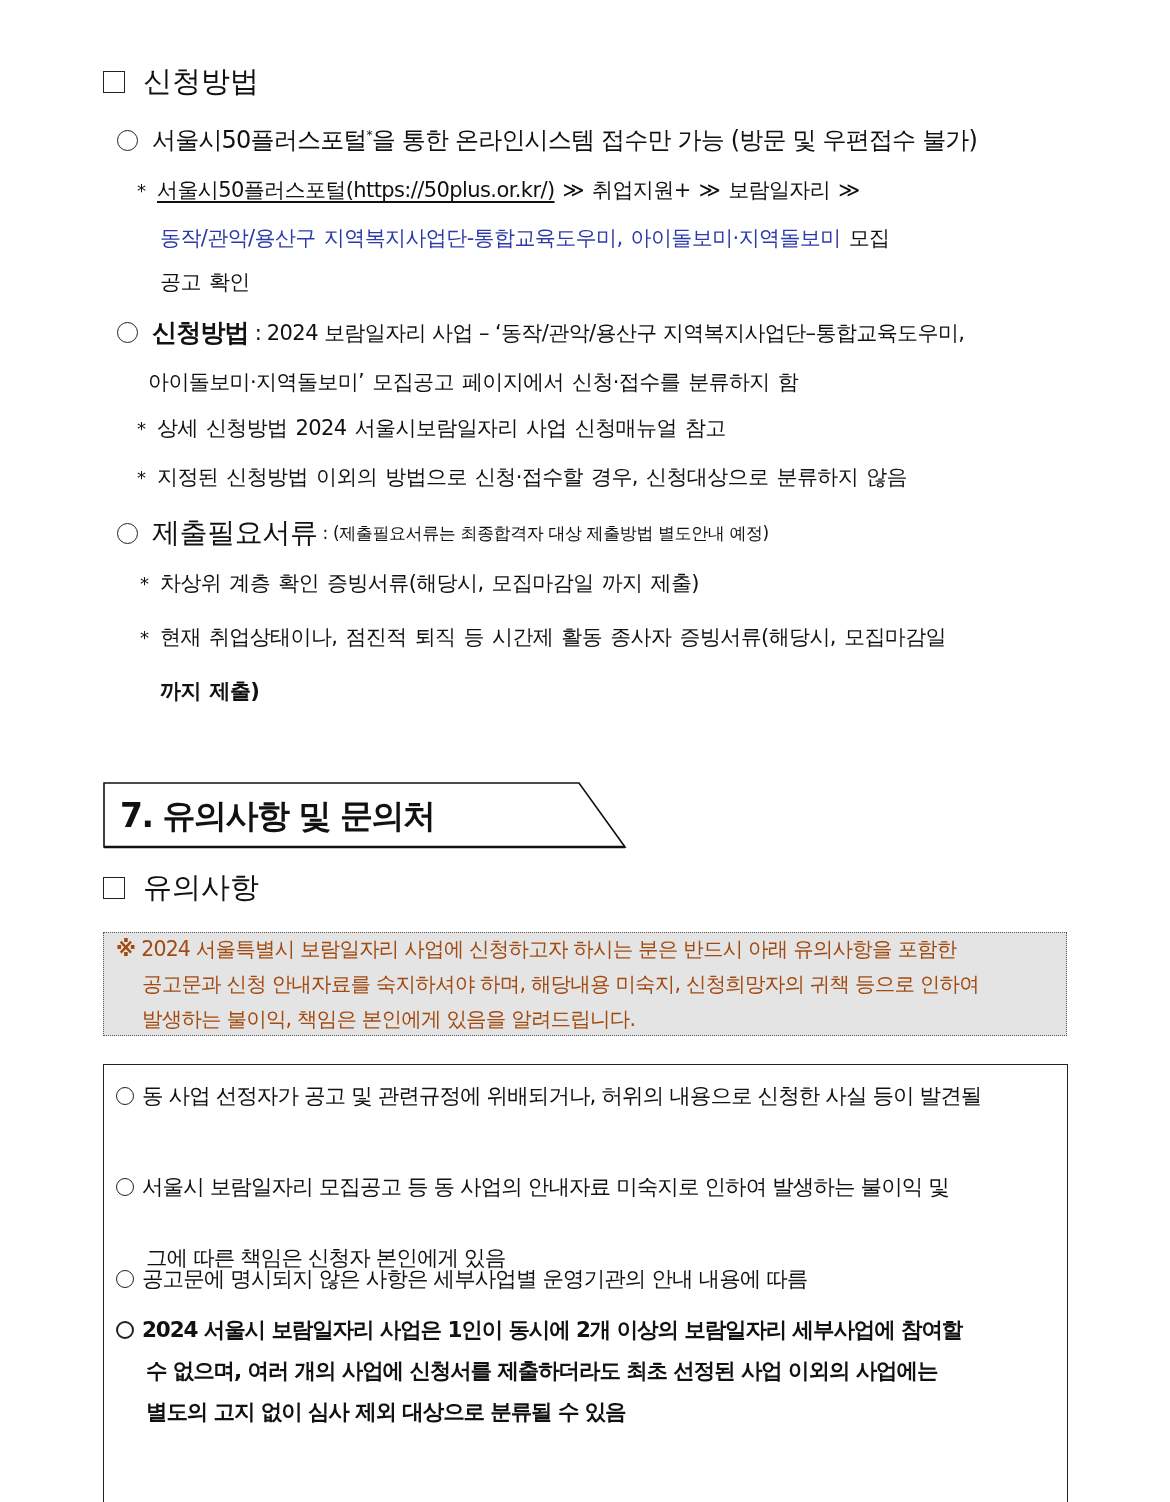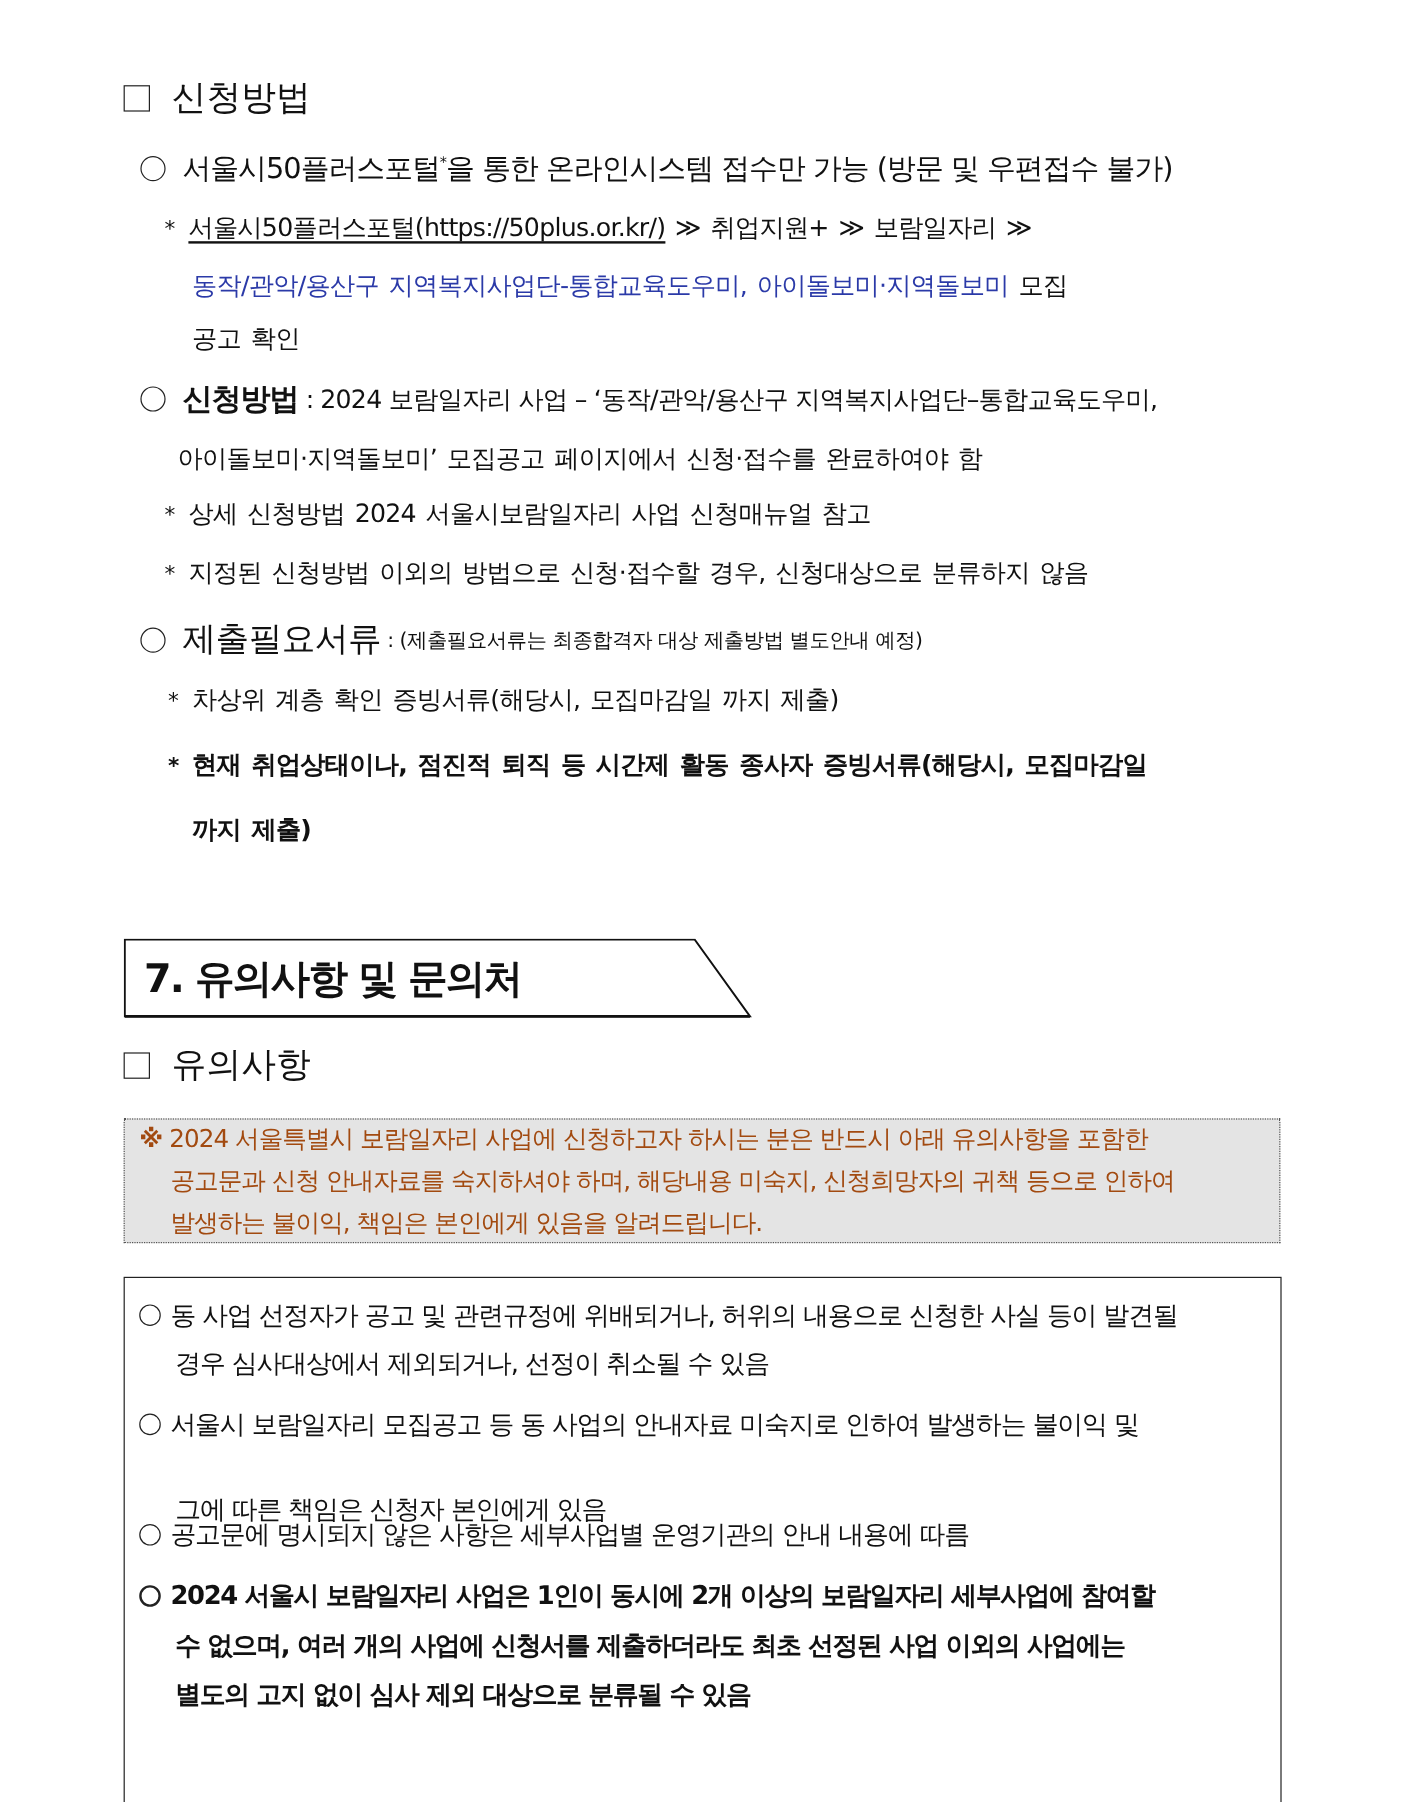--- a/index.html
+++ b/index.html
@@ -157,37 +157,37 @@
   <span class="blue">동작/관악/용산구 지역복지사업단-통합교육도우미, 아이돌보미·지역돌보미</span><span> 모집</span>
 </div>
 <div class="abs sub-line" style="left:160px; top:268px;">공고 확인</div>
 
 <div class="abs circle-line" style="left:117px; top:316px;">
   <span class="circle"></span>
   <span class="bold" style="font-size:25px;">신청방법</span>
   <span style="font-size:21px; white-space:pre;"> : </span>
   <span style="font-size:21px; letter-spacing:-0.6px;">2024 보람일자리 사업 – ‘동작/관악/용산구 지역복지사업단–통합교육도우미,</span>
 </div>
-<div class="abs sub-line" style="left:148px; top:368px;">아이돌보미·지역돌보미’ 모집공고 페이지에서 신청·접수를 완료하여야 함</div>
+<div class="abs sub-line" style="left:148px; top:368px;">아이돌보미·지역돌보미’ 모집공고 페이지에서 신청·접수를 분류하지 함</div>
 <div class="abs sub-line" style="left:137px; top:414px;">
   <span class="star">*</span><span>상세 신청방법 2024 서울시보람일자리 사업 신청매뉴얼 참고</span>
 </div>
 <div class="abs sub-line" style="left:137px; top:463px;">
   <span class="star">*</span><span>지정된 신청방법 이외의 방법으로 신청·접수할 경우, 신청대상으로 분류하지 않음</span>
 </div>
 
 <div class="abs circle-line" style="left:117px; top:514px;">
   <span class="circle"></span>
   <span style="font-size:28px; letter-spacing:-0.4px;">제출필요서류</span>
   <span style="font-size:17px; letter-spacing:-0.4px; white-space:pre;"> : (제출필요서류는 최종합격자 대상 제출방법 별도안내 예정)</span>
 </div>
 <div class="abs sub-line" style="left:140px; top:569px;">
   <span class="star">*</span><span>차상위 계층 확인 증빙서류(해당시, 모집마감일 까지 제출)</span>
 </div>
-<div class="abs sub-line" style="left:140px; top:623px;font-weight:bold;">
+<div class="abs sub-line" style="left:140px; top:623px;">
   <span class="star">*</span><span>현재 취업상태이나, 점진적 퇴직 등 시간제 활동 종사자 증빙서류(해당시, 모집마감일</span>
 </div>
 <div class="abs sub-line" style="left:160px; top:677px;font-weight:bold;">까지 제출)</div>
 
 <div class="banner">
   <svg width="524" height="67" viewBox="0 0 524 67">
     <polygon points="1,1 476,1 522,65 1,65" fill="#ffffff" stroke="#111" stroke-width="1.6"></polygon>
     <line x1="1" y1="65" x2="522" y2="65" stroke="#111" stroke-width="2.4"></line>
   </svg>
   <div class="banner-title">7. 유의사항 및 문의처</div>
@@ -204,21 +204,20 @@
   </div>
   <div class="warn-line" style="left:38px; top:37px;">공고문과 신청 안내자료를 숙지하셔야 하며, 해당내용 미숙지, 신청희망자의 귀책 등으로 인하여</div>
   <div class="warn-line" style="left:38px; top:72px;">발생하는 불이익, 책임은 본인에게 있음을 알려드립니다.</div>
 </div>
 
 <div class="notes-box">
   <div class="note-line" style="left:12px; top:16px;">
     <span class="circle small"></span>
       <span>동 사업 선정자가 공고 및 관련규정에 위배되거나, 허위의 내용으로 신청한 사실 등이 발견될</span>
   </div>
-  <div class="note-line" style="left:42px; top:56px;">경우 심사대상에서 제외되거나, 선정이 취소될 수 있음</div>
 
   <div class="note-line" style="left:12px; top:107px;">
     <span class="circle small"></span>
       <span>서울시 보람일자리 모집공고 등 동 사업의 안내자료 미숙지로 인하여 발생하는 불이익 및</span>
   </div>
   <div class="note-line" style="left:42px; top:147px;margin-top:31px;">그에 따른 책임은 신청자 본인에게 있음</div>
 
   <div class="note-line" style="left:12px; top:199px;">
     <span class="circle small"></span>
       <span>공고문에 명시되지 않은 사항은 세부사업별 운영기관의 안내 내용에 따름</span>

